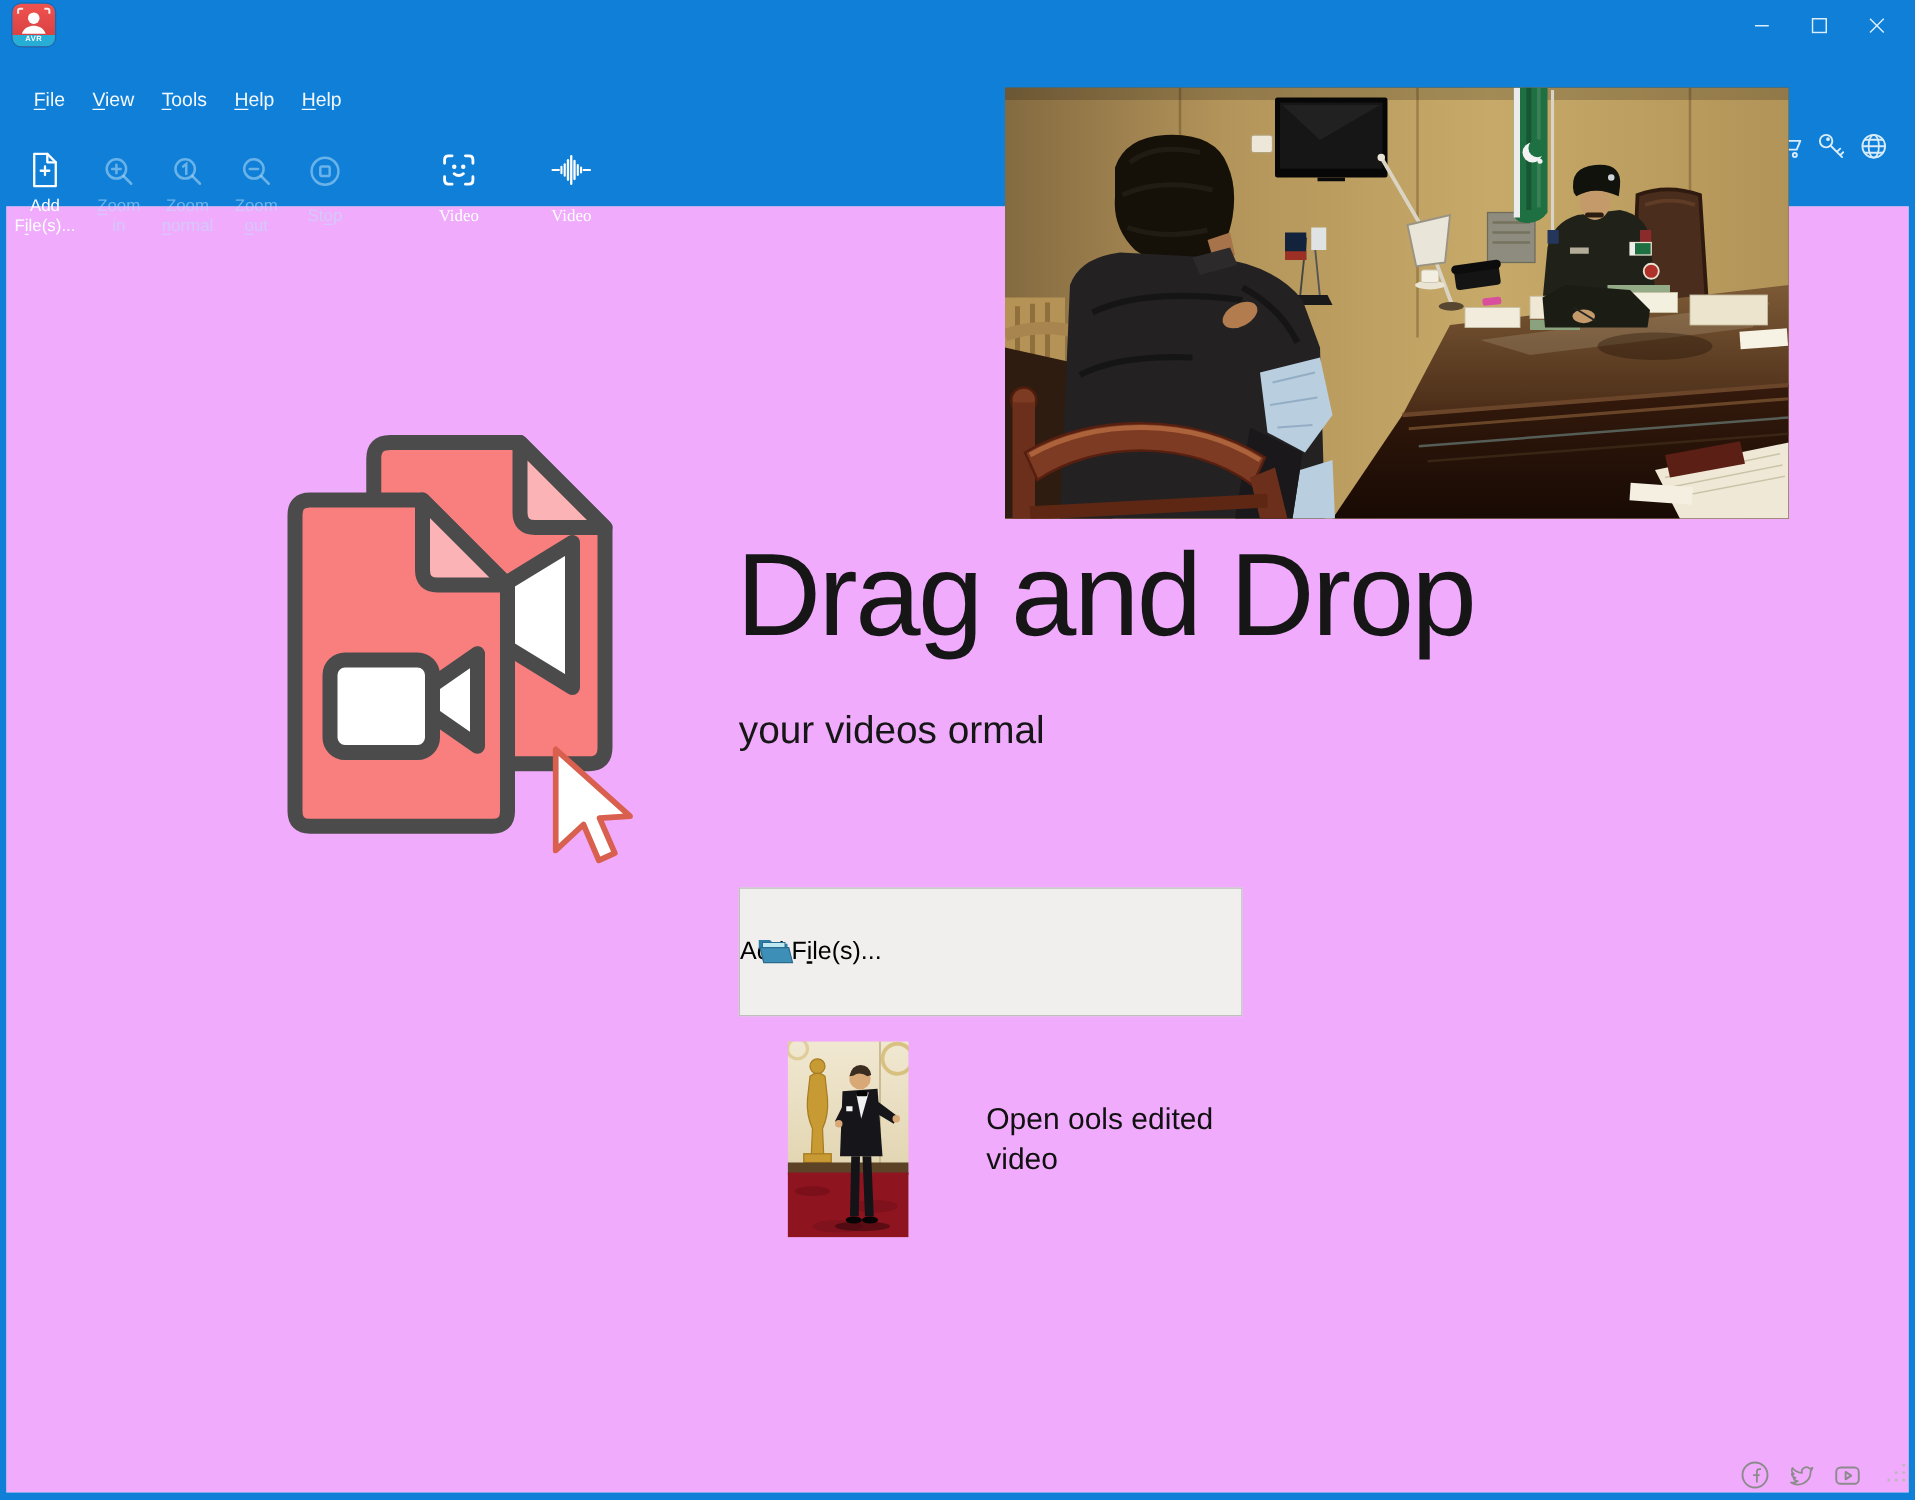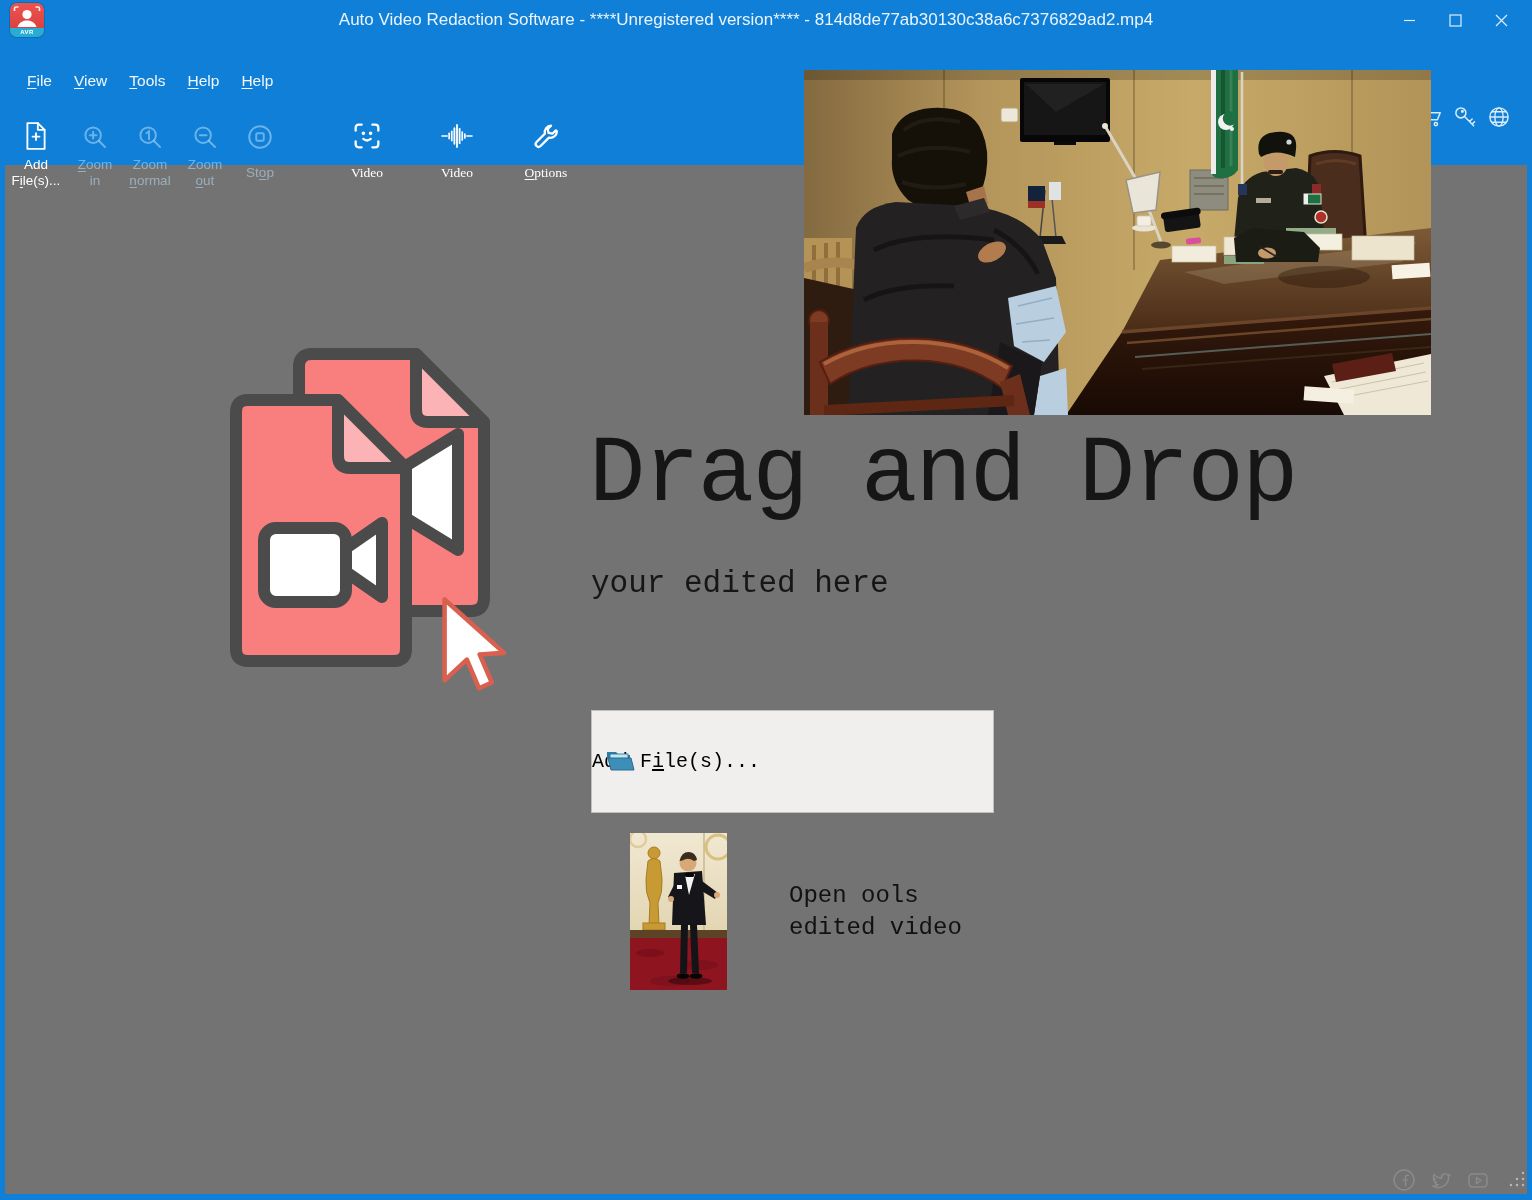--- a/index.html
+++ b/index.html
@@ -37,21 +37,21 @@
 
   .chrome-right{position:absolute;top:103px;right:20px;display:flex;gap:7px;color:#d9ecfa;z-index:3;}
   .cr-ico{width:27px;height:27px;display:flex;align-items:center;justify-content:center;}
 
   
   .video-preview{position:absolute;left:804px;top:70px;width:627px;height:345px;z-index:6;
     background:#6b5a33;overflow:hidden;}
   .video-preview svg{display:block;}
 
   
-  .content{position:absolute;left:5px;top:165px;right:5px;bottom:6px;background:#737373;z-index:1;font-family:Liberation Mono, monospace;}
+  .content{position:absolute;left:5px;top:165px;right:5px;bottom:6px;background:#f0abfc;z-index:1;}
 
   .drop-icon{position:absolute;left:223px;top:346px;width:292px;height:352px;}
   .heading{position:absolute;left:584px;top:422px;width:640px;font-size:94px;font-weight:200;
     color:#161616;letter-spacing:-2px;white-space:nowrap;}
   .subheading{position:absolute;left:586px;top:566px;font-size:31px;font-weight:300;color:#161616;}
 
   .add-btn{position:absolute;left:586px;top:710px;width:401px;height:101px;background:#f0efee;
     border:1px solid #bfbfbf;display:flex;align-items:center;font-size:20px;color:#000;cursor:pointer;}
   .add-btn .folder{position:absolute;left:13px;top:36px;}
   .add-btn .cap{flex:1;text-align:left;}
@@ -75,21 +75,20 @@
         <svg width="34" height="34" viewBox="0 0 34 34">
           <circle cx="17" cy="11.5" r="4.6" fill="#fff"></circle>
           <path d="M7.5 24c1.5-5 6-6.5 9.5-6.5s8 1.5 9.5 6.5Z" fill="#fff"></path>
           <g stroke="#fff" stroke-width="1.6" fill="none" opacity=".9">
             <path d="M4.5 8V5.5Q4.5 4 6 4h2.5"></path>
               <path d="M25.5 4H28q1.5 0 1.5 1.5V8"></path>
           </g>
         </svg>
         <div class="band">AVR</div>
       </div>
-      <div class="title-text">Auto Video Redaction Software - ****Unregistered version**** - 814d8de77ab30130c38a6c7376829ad2.mp4</div>
       <div class="win-controls">
         <div class="win-btn">
           <svg width="13" height="13" viewBox="0 0 13 13">
               <path d="M1 6.5h11" stroke="currentColor" stroke-width="1.2"></path>
             </svg>
         </div>
         <div class="win-btn">
           <svg width="13" height="13" viewBox="0 0 13 13">
               <rect x="1" y="1" width="11" height="11" fill="none" stroke="currentColor" stroke-width="1.2"></rect>
             </svg>
@@ -211,30 +210,20 @@
             <path d="M15 6.5v11" stroke-width="1.4"></path>
               <path d="M17 9v6" stroke-width="1.3"></path>
               <path d="M19 10.5v3" stroke-width="1.3"></path>
           </svg>
         </span>
         <span class="lbl">
             <span>Video</span>
           </span>
       </div>
 
-      <div class="tbtn wide" style="margin-left:14px;width:78px">
-        <span class="ico">
-          <svg width="32" height="32" viewBox="0 0 24 24" fill="none" stroke="currentColor" stroke-width="1.7" stroke-linejoin="round">
-            <path d="M20.2 8.6a4.9 4.9 0 0 1-6 4.6l-6.3 6.3a2.1 2.1 0 0 1-3-3l6.3-6.3a4.9 4.9 0 0 1 4.6-6l-2.5 2.6.6 2.9 2.9.6 2.6-2.5a4.9 4.9 0 0 1 .8 0.8Z"></path>
-          </svg>
-        </span>
-        <span class="lbl">
-            <span><u>O</u>ptions</span>
-          </span>
-      </div>
     </div>
   </div>
 
   <div class="chrome-right">
     <span class="cr-ico">
       <svg width="26" height="26" viewBox="0 0 24 24" fill="none" stroke="currentColor" stroke-width="1.4" stroke-linecap="round" stroke-linejoin="round">
         <path d="M2.5 5h3l2.2 9.5h10.2l2.6-6.5H7"></path>
         <circle cx="9.5" cy="18.5" r="1.5"></circle>
           <circle cx="16.5" cy="18.5" r="1.5"></circle>
       </svg>
@@ -410,21 +399,21 @@
           <path d="M118 202l36-25v74l-36-25Z" fill="#ffffff"></path>
         </g>
 
         <g transform="translate(212,252) scale(3.05)">
           <path d="M1.5 0.5L1.5 27L8.8 20.2L12.8 29.6L17 27.7L13 18.5L21 18Z" fill="#ffffff" stroke="#d95f4e" stroke-width="1.5" stroke-linejoin="round"></path>
         </g>
       </svg>
     </div>
 
     <div class="heading" style="top:257px;">Drag and Drop</div>
-    <div class="subheading" style="top:401px;">your edited here</div>
+    <div class="subheading" style="top:401px;">your videos ormal</div>
 
     <div class="add-btn" style="top:545px;">
       <span class="folder">
         <svg width="30" height="26" viewBox="0 0 30 26">
           <path d="M2 5h9l3 3h11v4H2Z" fill="#2e7da6"></path>
           <rect x="5" y="7" width="18" height="6" fill="#bfe9f2" stroke="#2a6b8e" stroke-width=".8"></rect>
           <polygon points="3,11 26,11 29,23 6,23" fill="#3e8fb8" stroke="#2a6b8e" stroke-width="1"></polygon>
         </svg>
       </span>
       <span class="cap">Add F<u>i</u>le(s)...</span>

